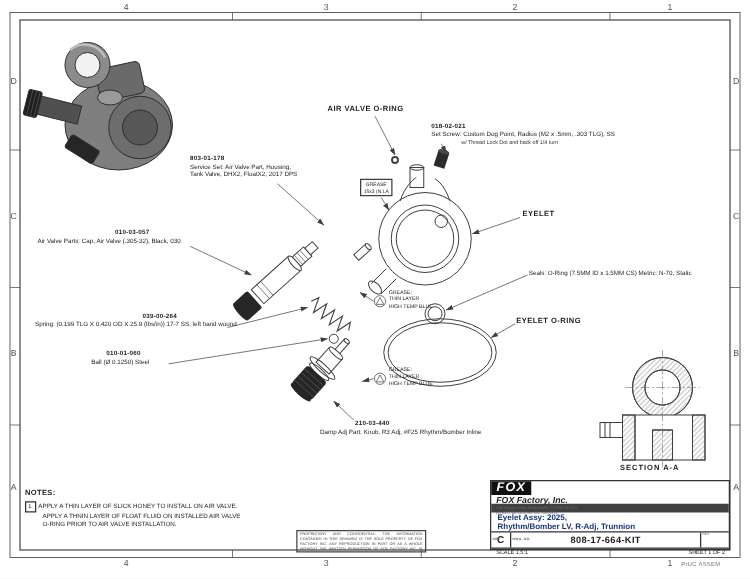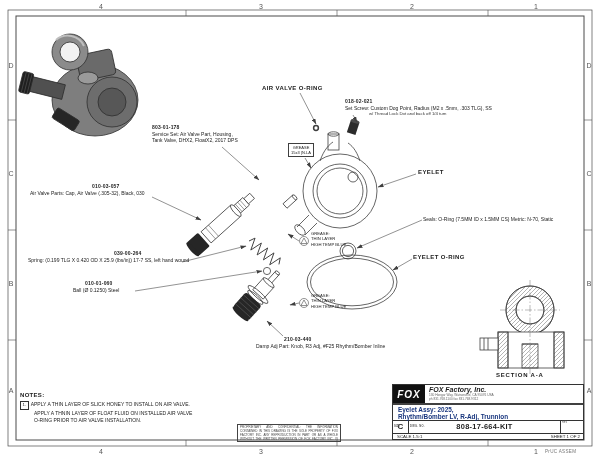--- a/index.html
+++ b/index.html
@@ -20,21 +20,21 @@
   .notes{position:absolute;}
   .nh{font-size:6px;font-weight:bold;margin-bottom:3px;letter-spacing:.3px;}
   .nl{font-size:5px;line-height:1.5;white-space:nowrap;}
   .nflag{display:inline-block;border:0.6px solid #333;padding:0 1.5px;font-size:4.4px;margin-right:2px;}
   .ind{margin-left:14px;}
   
   .prop{position:absolute;border:0.8px solid #444;color:#444;font-size:3px;line-height:1.3;
         padding:1px 2px;text-align:justify;text-transform:uppercase;overflow:hidden;}
   
   .tb{position:absolute;border:1px solid #333;background:#fff;display:flex;flex-direction:column;box-sizing:border-box;}
-  .tb-r1{display:flex;height:18px;border-bottom:2px solid #404040;}
+  .tb-r1{display:flex;height:18px;border-bottom:7px solid #404040;flex-direction:column;}
   .tb-logo{width:32px;background:#111;color:#fff;display:flex;align-items:center;justify-content:center;
            font-weight:bold;font-style:italic;font-size:10px;letter-spacing:1px;}
   .tb-co{flex:1;padding:1px 0 0 4px;}
   .tb-coname{font-size:7px;font-weight:bold;font-style:italic;}
   .tb-addr{font-size:3.2px;color:#666;line-height:1.25;}
   .tb-r2{height:16px;border-bottom:1px solid #333;padding:1px 0 0 5px;box-sizing:border-box;}
   .tb-title{font-size:6.4px;font-weight:bold;color:#17357e;line-height:1.15;white-space:nowrap;}
   .tb-r3{display:flex;height:12px;border-bottom:1px solid #333;}
   .cell{position:relative;box-sizing:border-box;}
   .cell .tag{position:absolute;left:1px;top:0;font-size:2.6px;color:#555;}

